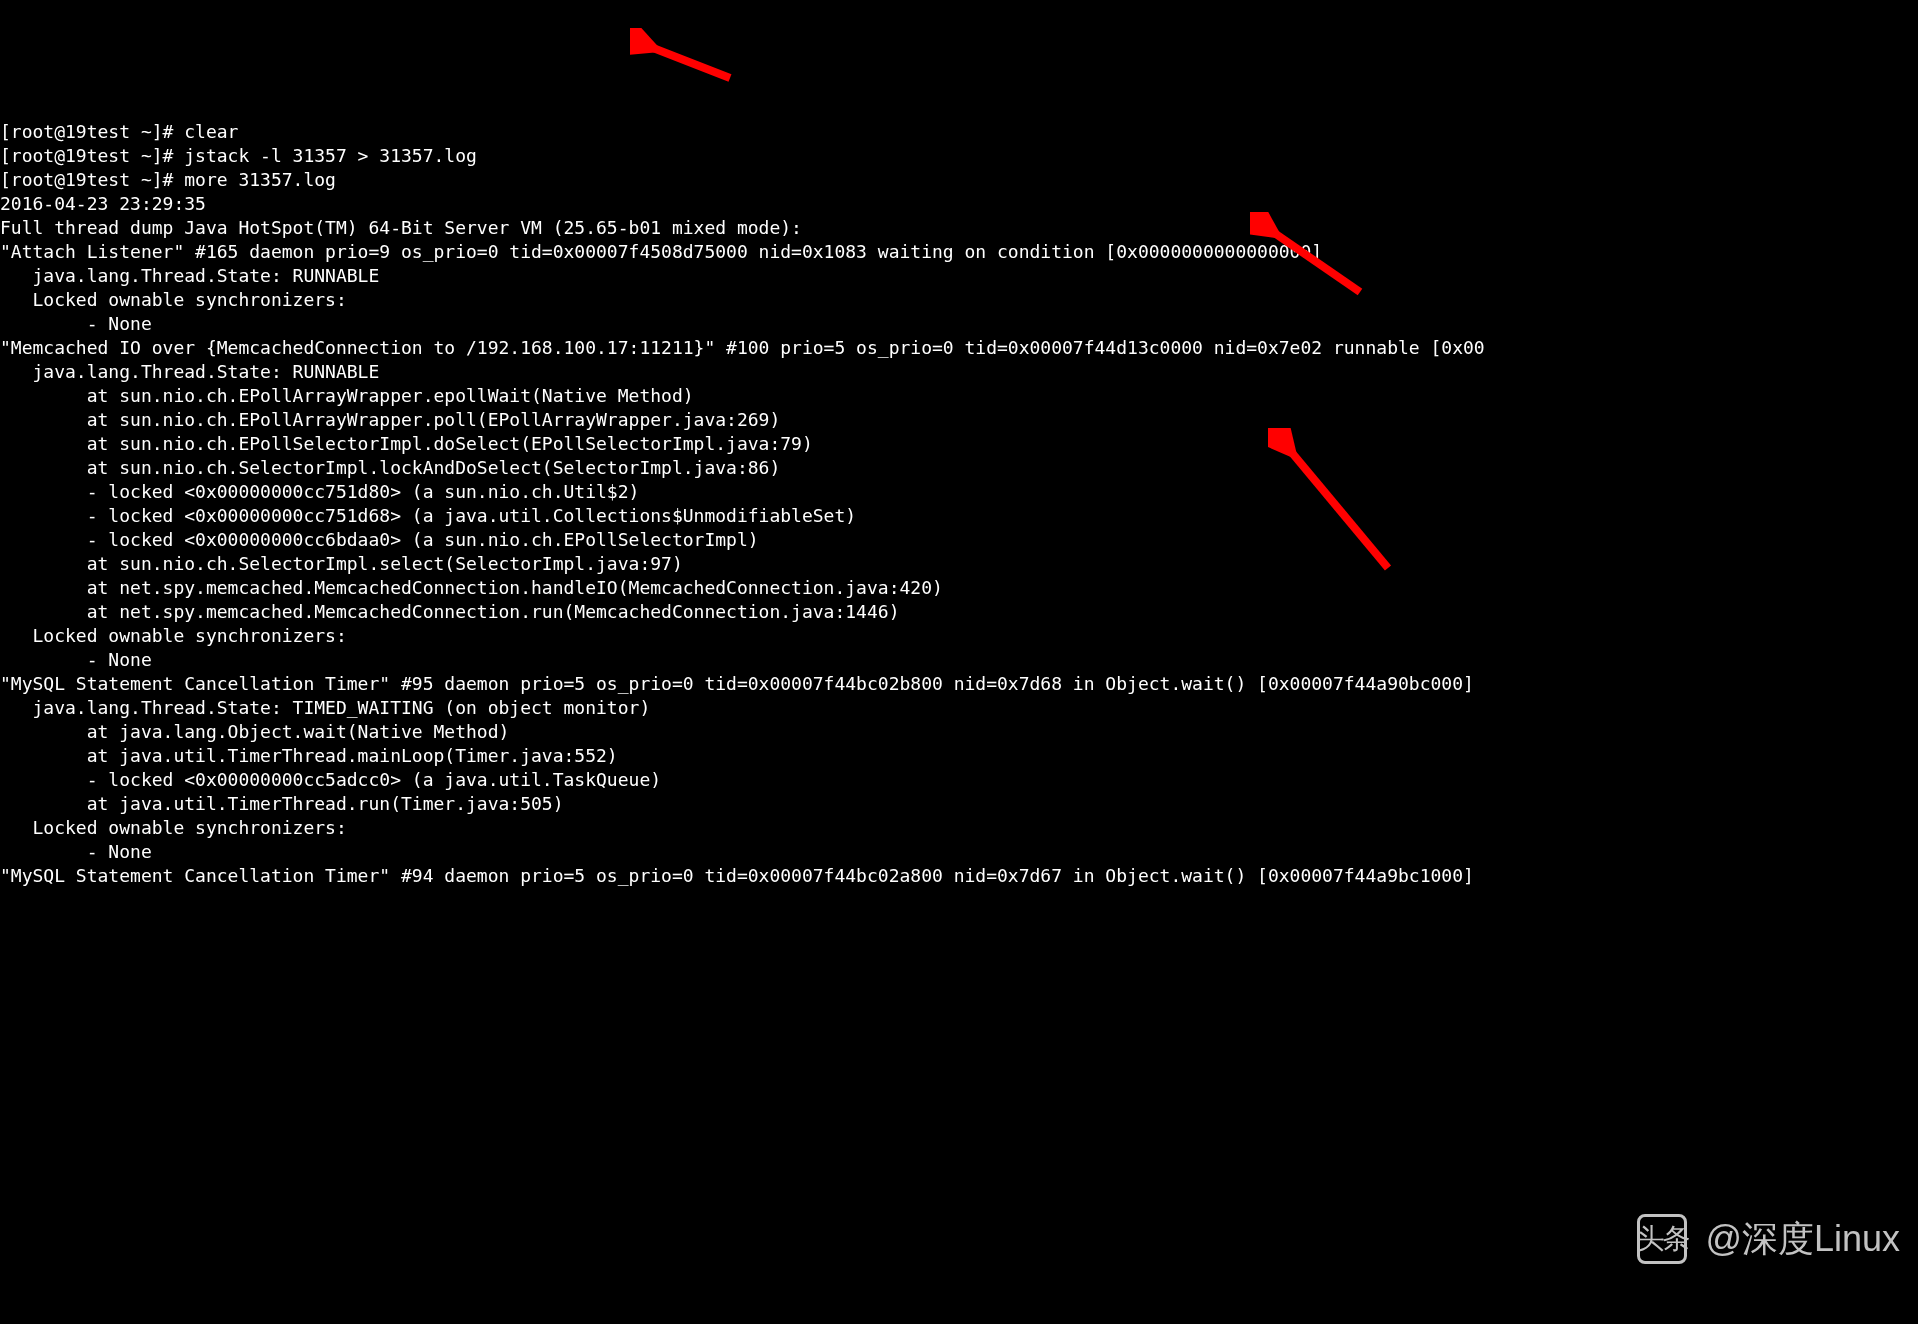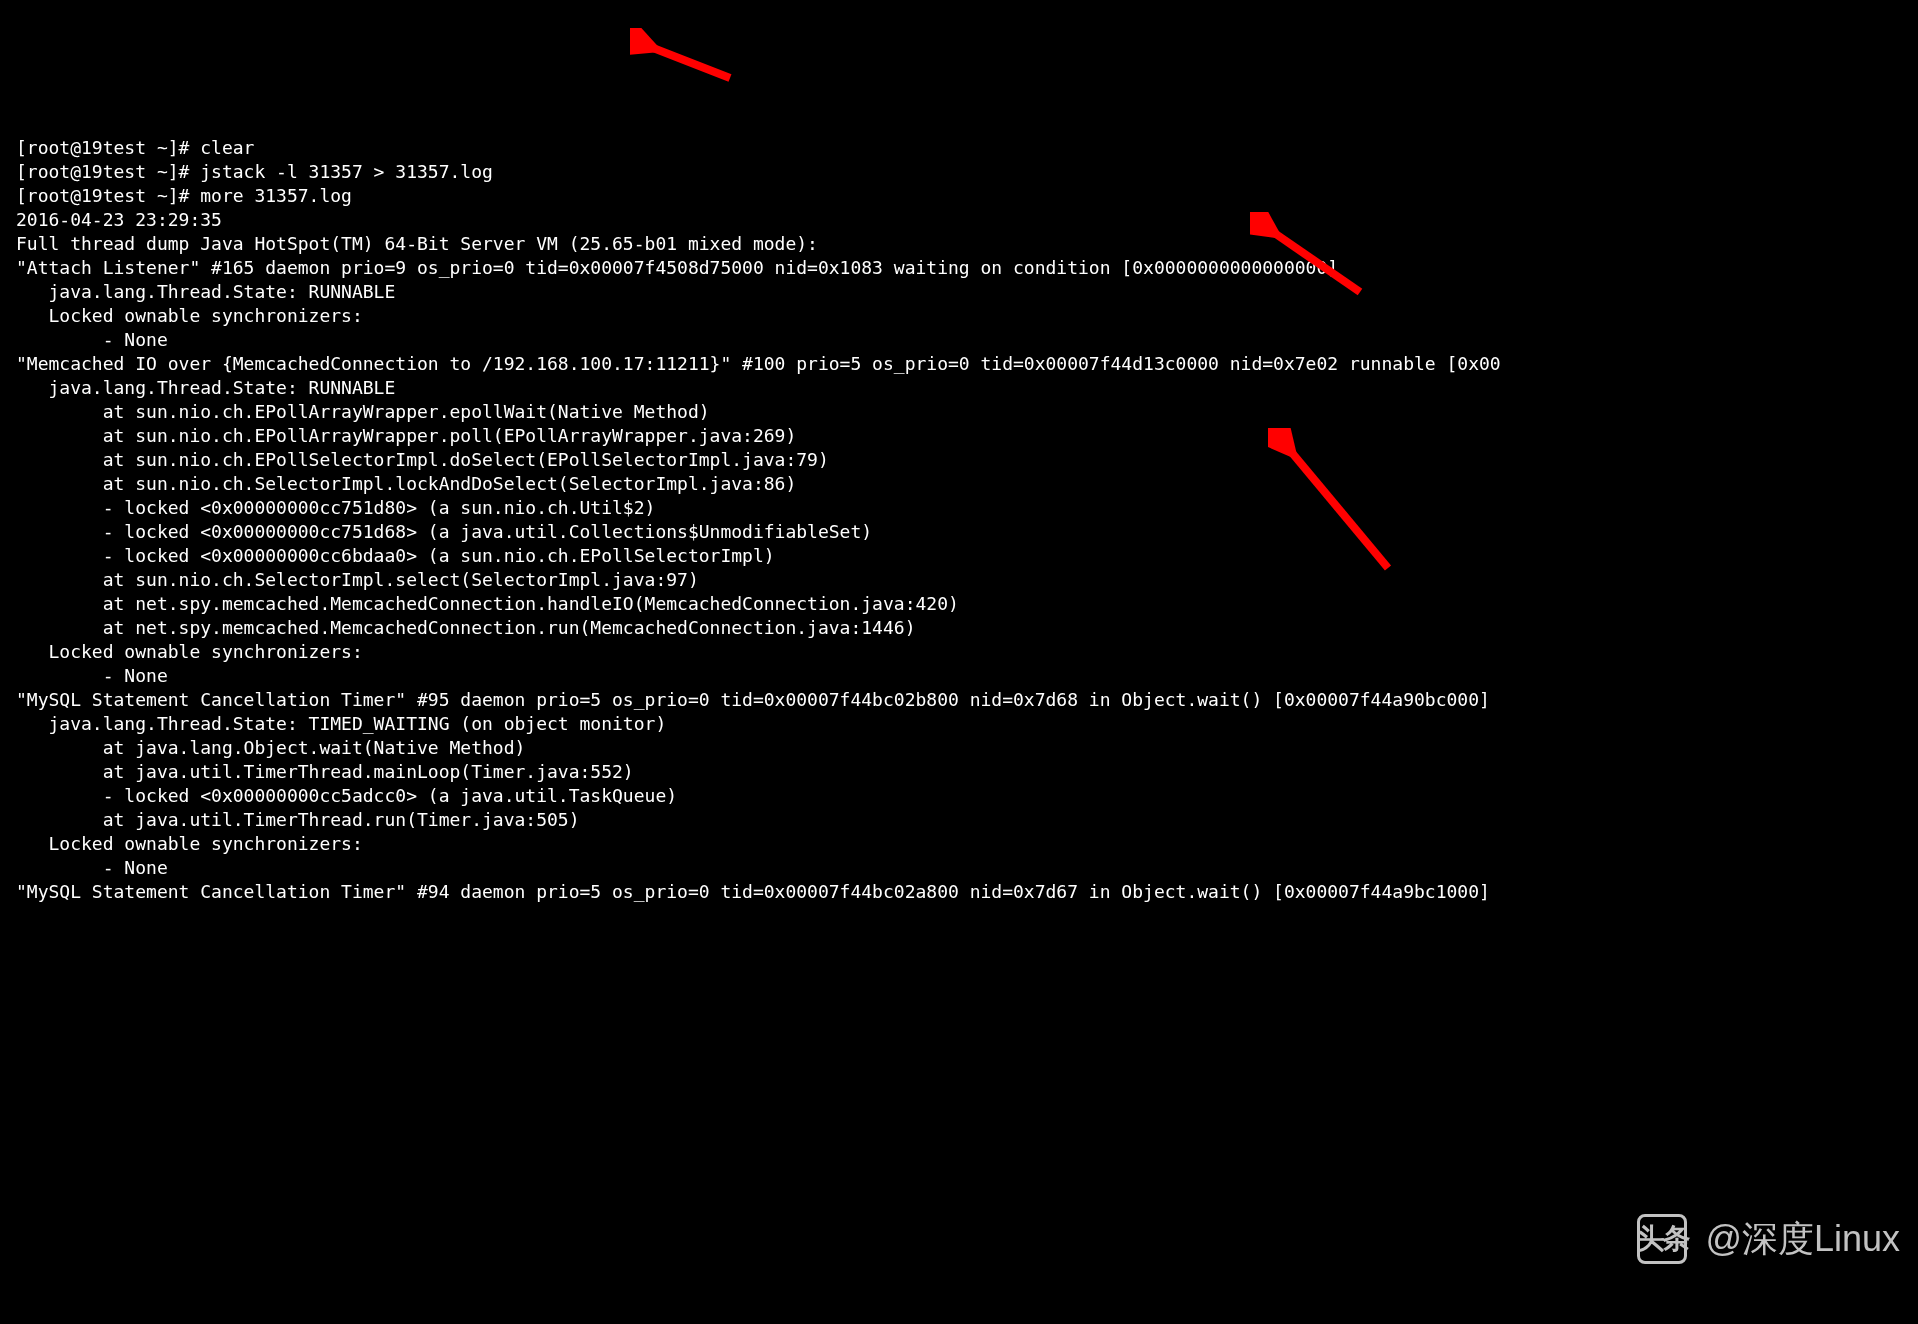--- a/index.html
+++ b/index.html
@@ -10,21 +10,21 @@
     font-family: Menlo, Monaco, Consolas, "DejaVu Sans Mono", monospace;
     font-size: 18px;
     line-height: 24px;
     width: 1918px;
     height: 1324px;
     overflow: hidden;
     white-space: pre;
   }
   .terminal {
     padding: 0;
-    margin: 16px;
+    margin: 0;
     position: relative;
   }
   .line {
     display: block;
   }
   .watermark {
     position: absolute;
     right: 18px;
     bottom: 60px;
     display: flex;
@@ -37,21 +37,21 @@
   }
   .watermark .tt-logo {
     width: 44px;
     height: 44px;
     border: 3px solid #d8d8d8;
     border-radius: 8px;
     display: inline-flex;
     align-items: center;
     justify-content: center;
     margin-right: 18px;
-    font-weight: 700;
+    font-weight: 400;
     font-size: 28px;
     letter-spacing: -2px;
     text-align: right;
   }
   .arrow {
     position: absolute;
     pointer-events: none;
   }
 </style>
 </head>

